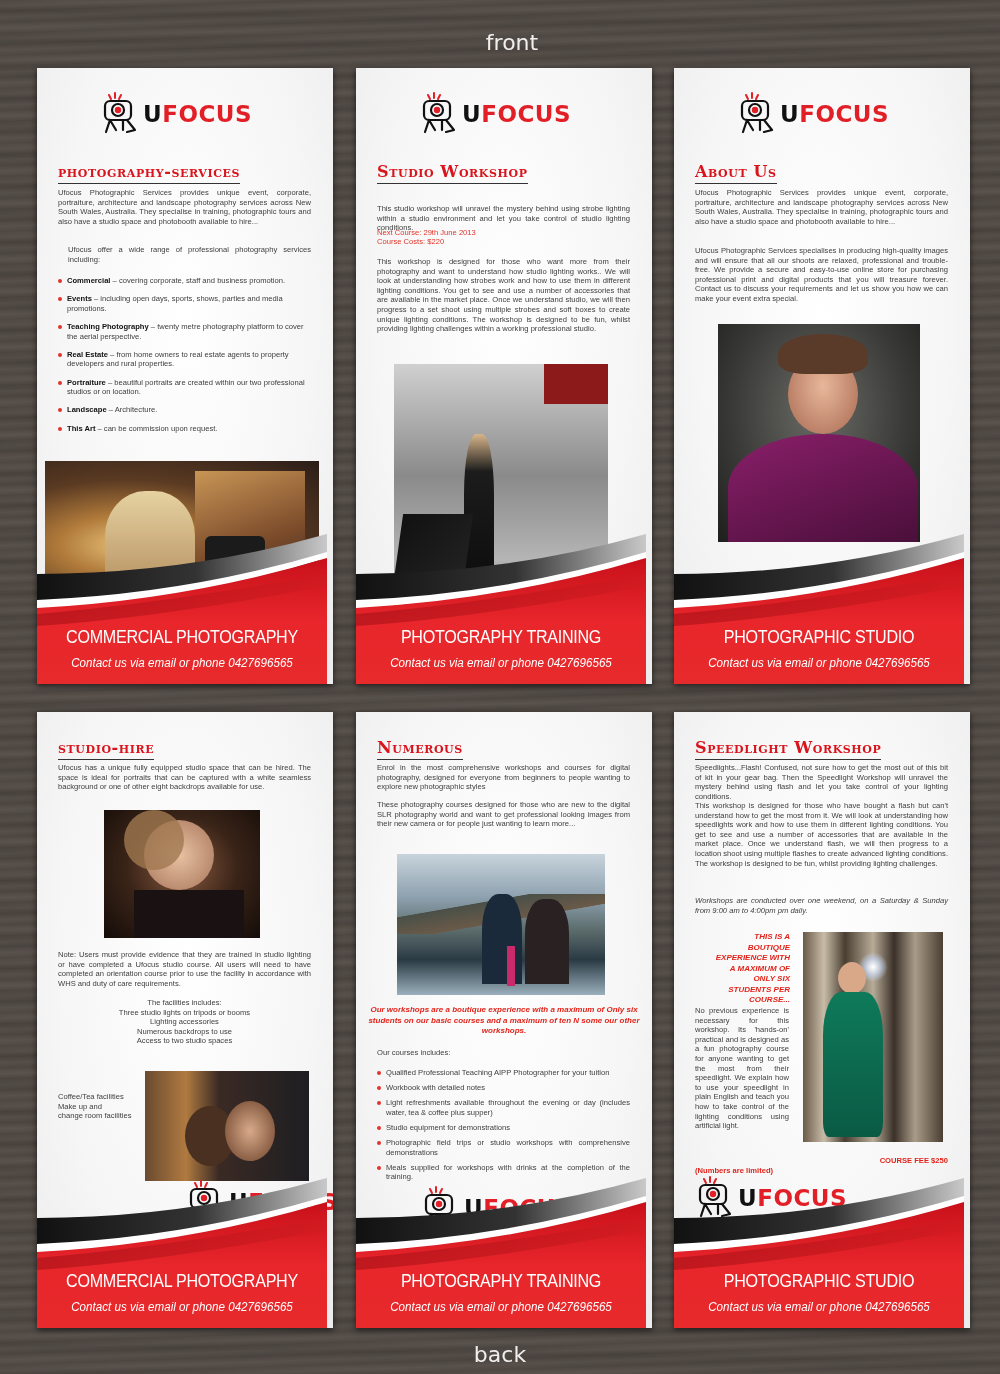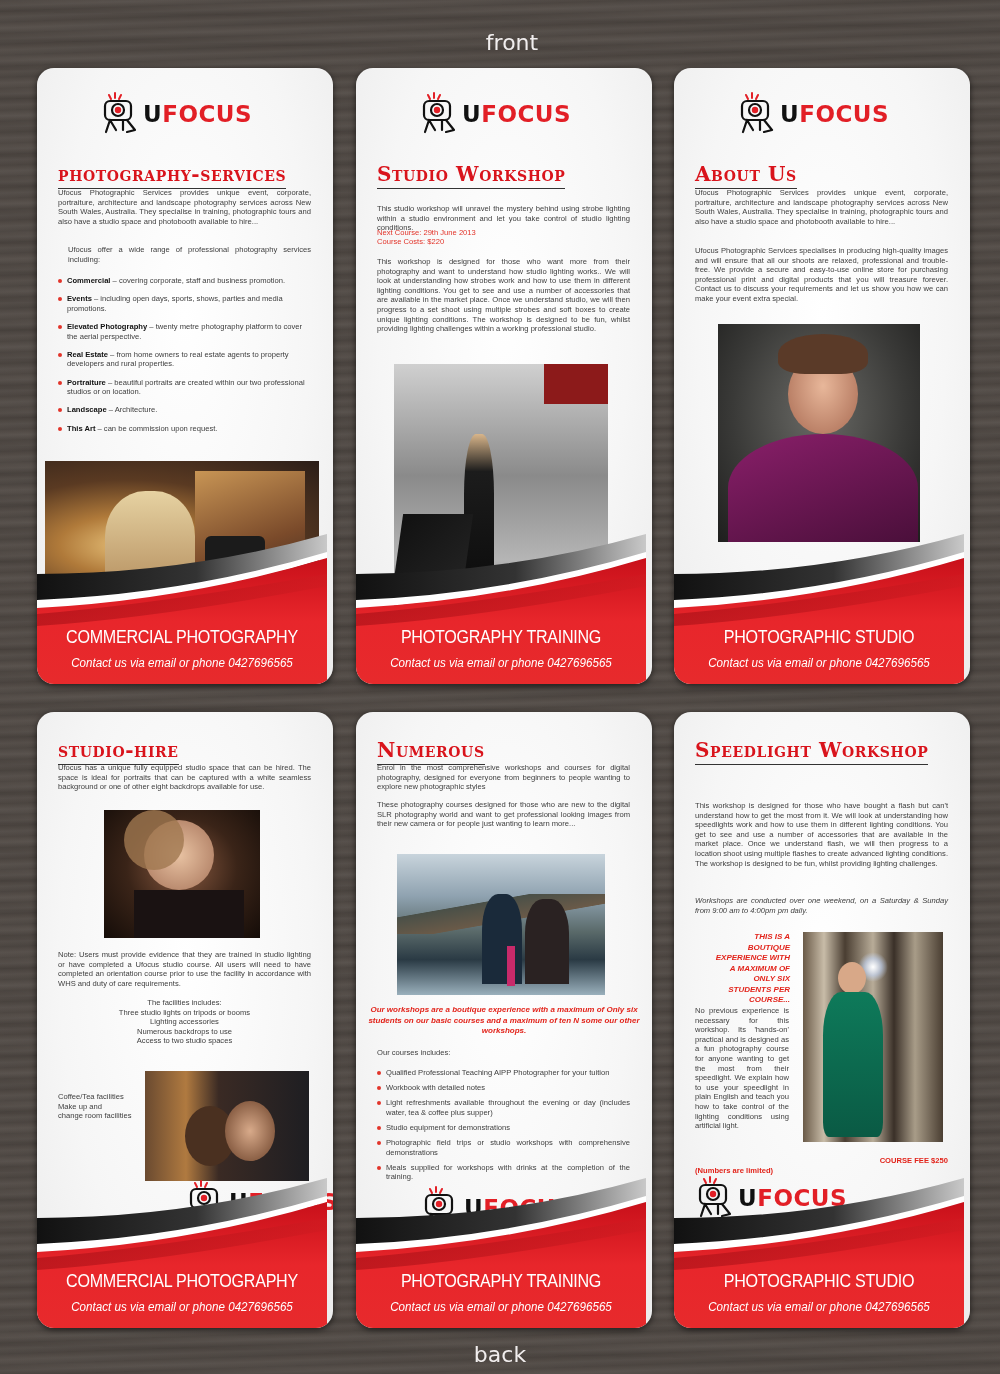--- a/index.html
+++ b/index.html
@@ -16,39 +16,38 @@
     position: absolute; left: 0; width: 1000px; text-align: center;
     color: #f1eeee; font-family: "DejaVu Sans", sans-serif; font-size: 22px;
   }
   .side-label.front { top: 30px; padding-left: 24px; }
   .side-label.back { top: 1342px; }
 
   .panel {
     position: absolute; width: 296px; overflow: hidden;
     background: radial-gradient(ellipse at 50% 40%, #ffffff 0%, #f6f6f6 60%, #ececec 100%);
     box-shadow: 0 2px 6px rgba(0,0,0,0.6);
-    border-radius: 17px;
   }
   .p-front { top: 68px; height: 616px; }
   .p-back  { top: 712px; height: 616px; }
   .col1 { left: 37px; } .col2 { left: 356px; } .col3 { left: 674px; }
 
   
   .logo { position: absolute; display: flex; align-items: center; gap: 4px; }
   .logo .mark { width: 40px; height: 44px; position: relative; }
   .logo .word {
     font-family: "DejaVu Sans", sans-serif; font-weight: bold; font-size: 23px;
     letter-spacing: 0.5px; color: #e21f26;
   }
   .logo .word .u { color: #111; }
   .logo-top { top: 24px; left: 62px; }
 
   .heading {
     position: absolute; left: 21px; font-family: "DejaVu Serif", serif;
-    color: #d9141c; font-size: 20px; font-weight: bold; letter-spacing: 0.6px;
+    color: #d9141c; font-size: 16px; font-weight: bold; letter-spacing: 0.6px;
     font-variant: small-caps; padding-bottom: 2px; border-bottom: 1.5px solid #333; text-align: right;
   }
   .body-text {
     position: absolute; left: 21px; right: 22px; color: #3d3d3d;
     font-family: "Liberation Sans", sans-serif; font-size: 7.6px; line-height: 9.6px;
     text-align: justify;
   }
   .red-text { color: #e2342a; }
   .bullets { list-style: none; }
   .bullets li { position: relative; padding-left: 9px; margin-bottom: 8.6px; }
@@ -125,21 +124,21 @@
         <use href="#logo-mark"></use>
       </svg>
     <span class="word"><span class="u">U</span><span>FOCUS</span></span>
   </div>
   <div class="heading" style="top:94px">photography-services</div>
   <div class="body-text" style="top:120px">Ufocus Photographic Services provides unique event, corporate, portraiture, architecture and landscape photography services across New South Wales, Australia. They specialise in training, photographic tours and also have a studio space and photobooth available to hire...</div>
   <div class="body-text" style="top:177px; left:31px">Ufocus offer a wide range of professional photography services including:</div>
   <ul class="body-text bullets" style="top:208px; text-align:left">
     <li><b>Commercial</b><span> – covering corporate, staff and business promotion.</span></li>
     <li><b>Events</b><span> – including open days, sports, shows, parties and media promotions.</span></li>
-    <li><b>Elevated Photography</b><span> – twenty metre photography platform to cover the aerial perspective.</span></li>
+    <li><b>Teaching Photography</b><span> – twenty metre photography platform to cover the aerial perspective.</span></li>
     <li><b>Real Estate</b><span> – from home owners to real estate agents to property developers and rural properties.</span></li>
     <li><b>Portraiture</b><span> – beautiful portraits are created within our two professional studios or on location.</span></li>
     <li><b>Landscape</b><span> – Architecture.</span></li>
     <li><b>This Art</b><span> – can be commission upon request.</span></li>
   </ul>
   <div class="photo" style="left:8px; top:393px; width:274px; height:140px;
        background: radial-gradient(ellipse at 30% 60%, #e8c27a 0%, #b07a3a 25%, #5a3a22 55%, #2a1d18 100%);">
     <div style="position:absolute; left:150px; top:10px; width:110px; height:120px; background: linear-gradient(160deg,#c89555,#7a4a2a 60%,#3a2a22);"></div>
     <div style="position:absolute; left:60px; top:30px; width:90px; height:100px; border-radius:45% 45% 20% 20%; background: linear-gradient(180deg,#e6d2a2,#b69060);"></div>
     <div style="position:absolute; left:160px; top:75px; width:60px; height:30px; border-radius:6px; background:#1b1b1b;"></div>
@@ -278,20 +277,21 @@
     <svg width="290" height="150" viewBox="0 0 290 150">
         <use href="#wave"></use>
       </svg>
     <div class="f-title">PHOTOGRAPHY TRAINING</div>
     <div class="f-contact">Contact us via email or phone 0427696565</div>
   </div>
 </div>
 
 <div class="panel p-back col3">
   <div class="heading" style="top:26px">Speedlight Workshop</div>
+  <div class="body-text" style="top:51px">Speedlights...Flash!   Confused, not sure how to get the most out of this bit of kit in your gear bag. Then the Speedlight Workshop will unravel the mystery behind using flash and let you take control of your lighting conditions.</div>
   <div class="body-text" style="top:89px">This workshop is designed for those who have bought a flash but can't understand how to get the most from it. We will look at understanding how speedlights work and how to use them in different lighting conditions. You get to see and use a number of accessories that are available in the market place.  Once we understand flash, we will then progress to a location shoot using multiple flashes to create advanced lighting conditions.  The workshop is designed to be fun, whilst providing lighting challenges.</div>
   <div class="body-text" style="top:184px; font-style:italic">Workshops are conducted over one weekend, on a Saturday &amp; Sunday  from 9:00 am to 4:00pm pm daily.</div>
   <div class="boutique-red" style="top:220px; left:40px; width:76px; text-align:right">THIS IS A BOUTIQUE EXPERIENCE WITH A MAXIMUM OF ONLY SIX STUDENTS PER COURSE...</div>
   <div class="body-text" style="top:294px; right:auto; width:94px">No previous experience is necessary for this workshop.  Its 'hands-on' practical and is designed as a fun photography course for anyone wanting to get the most from their speedlight. We explain how to use your speedlight in plain English and teach you how to take control of the lighting conditions using artificial light.</div>
   <div class="photo" style="left:129px; top:220px; width:140px; height:210px;
        background: linear-gradient(90deg,#6a5a48 0%,#c8bca8 15%,#4a3e32 30%,#b8ac98 50%,#3a3028 65%,#a89c88 80%,#4a3e32 100%);">
     <div style="position:absolute; left:55px; top:20px; width:30px; height:30px; border-radius:50%; background:radial-gradient(#ffffff,rgba(200,220,255,0.6) 40%,transparent 70%);"></div>
     <div style="position:absolute; left:35px; top:30px; width:28px; height:32px; border-radius:50%; background:#d8a888;"></div>
     <div style="position:absolute; left:20px; top:60px; width:60px; height:145px; border-radius:30% 30% 10% 10%; background:linear-gradient(180deg,#0e7a5a,#0a5a44);"></div>
   </div>

